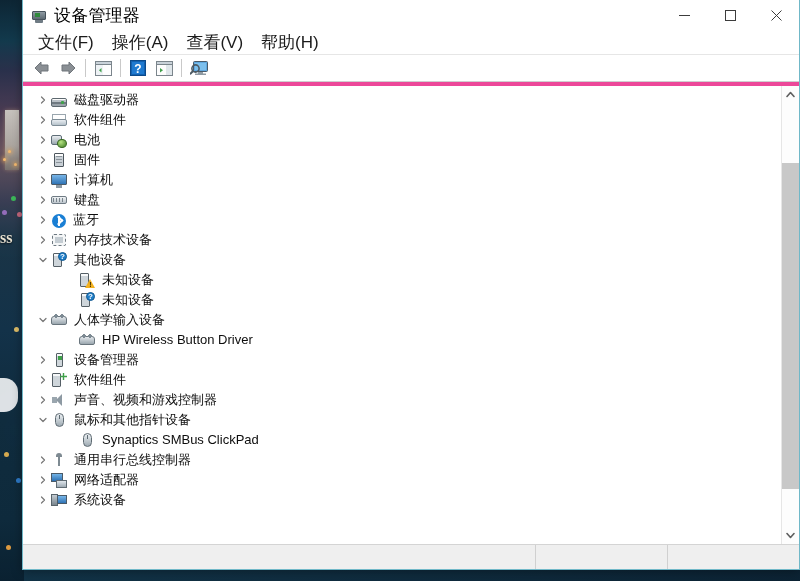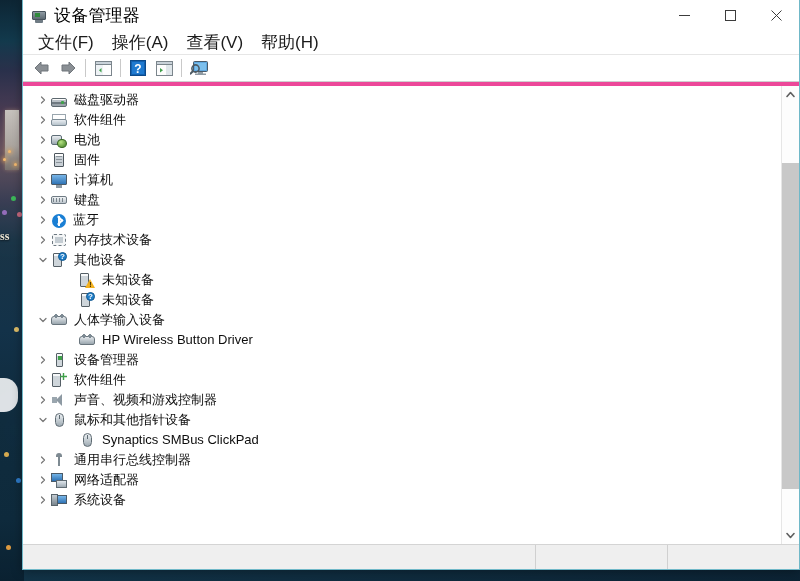--- a/index.html
+++ b/index.html
@@ -41,21 +41,21 @@
     background: linear-gradient(180deg,#cfc9c2,#b4aca5 60%,#7d7470);
     box-shadow: 0 0 4px rgba(255,210,150,.35);
   }
   .wp-light {
     position: absolute; width: 3px; height: 3px; border-radius: 50%;
     background: #ffc071; box-shadow: 0 0 4px 1px rgba(255,180,90,.8);
   }
   .wp-text {
     position: absolute;
     left: 0px; top: 229px;
-    font-size: 12px; font-weight: bold;
+    font-size: 16px; font-weight: bold;
     color: #f2ead8;
     font-family: "Liberation Serif", serif;
     text-shadow: 0 1px 2px rgba(0,0,0,.8);
   }
   .wp-blob {
     position: absolute; left: -8px; top: 378px;
     width: 26px; height: 34px; border-radius: 0 14px 14px 0;
     background: #f4f6f8; opacity: .95;
   }
   .wp-dot {

